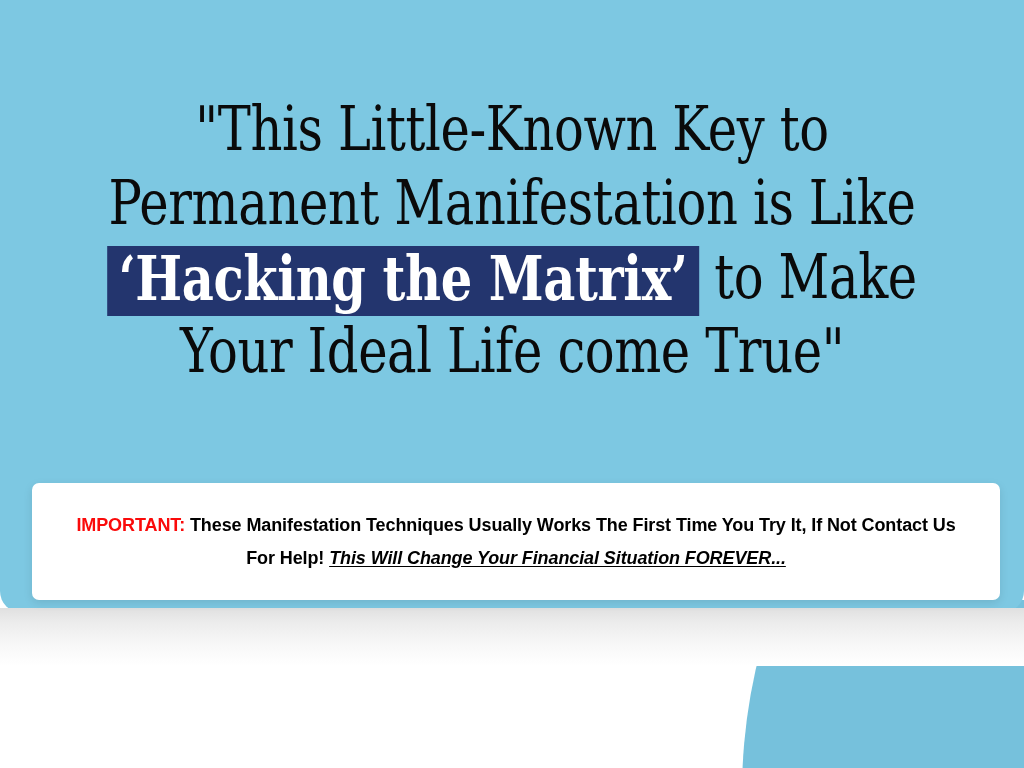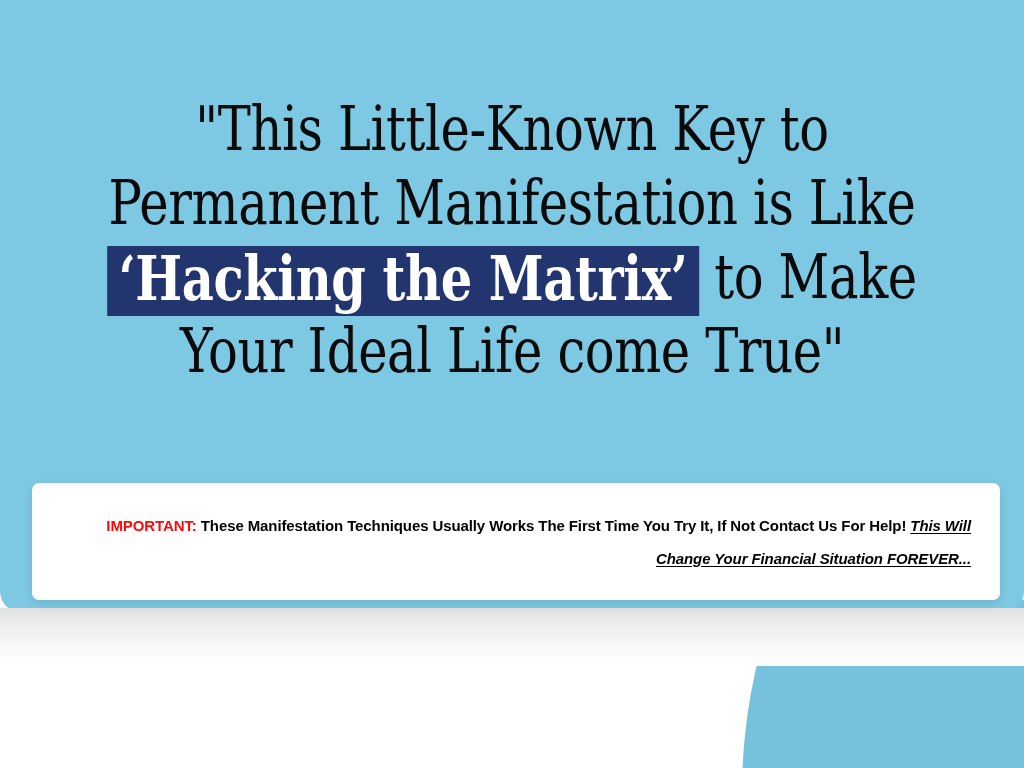--- a/index.html
+++ b/index.html
@@ -104,23 +104,23 @@
     height: 117px;
     background: #ffffff;
     border-radius: 7px;
     box-shadow: 0 3px 10px rgba(0,0,0,0.10);
     display: flex;
     align-items: center;
     justify-content: center;
   }
   .notice-text {
     width: 910px;
-    text-align: right;
+    text-align: center;
     font-family: "Liberation Sans", sans-serif;
-    font-size: 15px;
+    font-size: 18px;
     line-height: 33px;
     font-weight: 700;
     color: #000000;
     letter-spacing: -0.1px;
   }
   .notice-text .important-tag {
     color: #fa0a0a;
     font-weight: 700;
   }
   .notice-text .emphasis {

